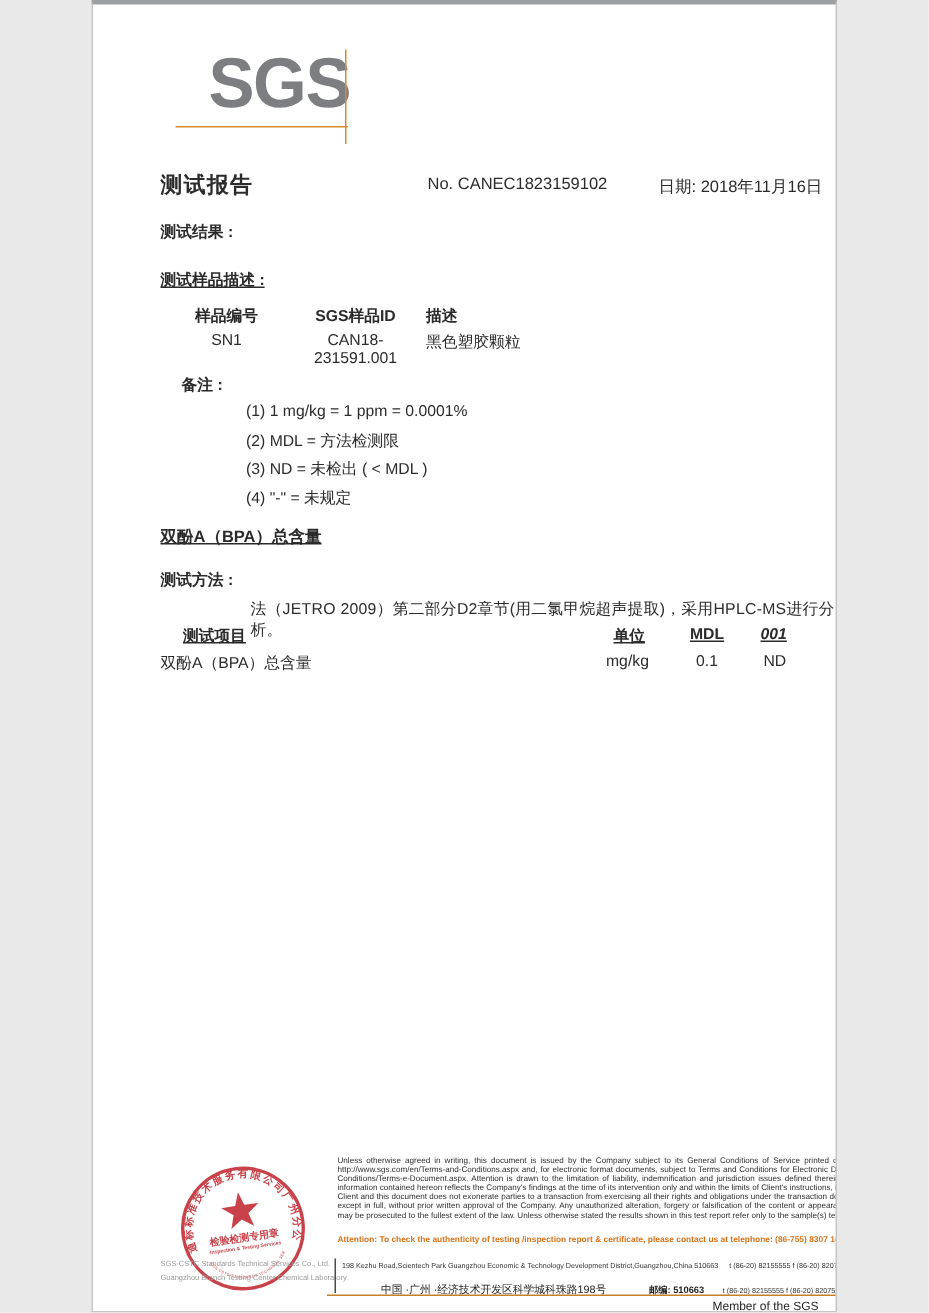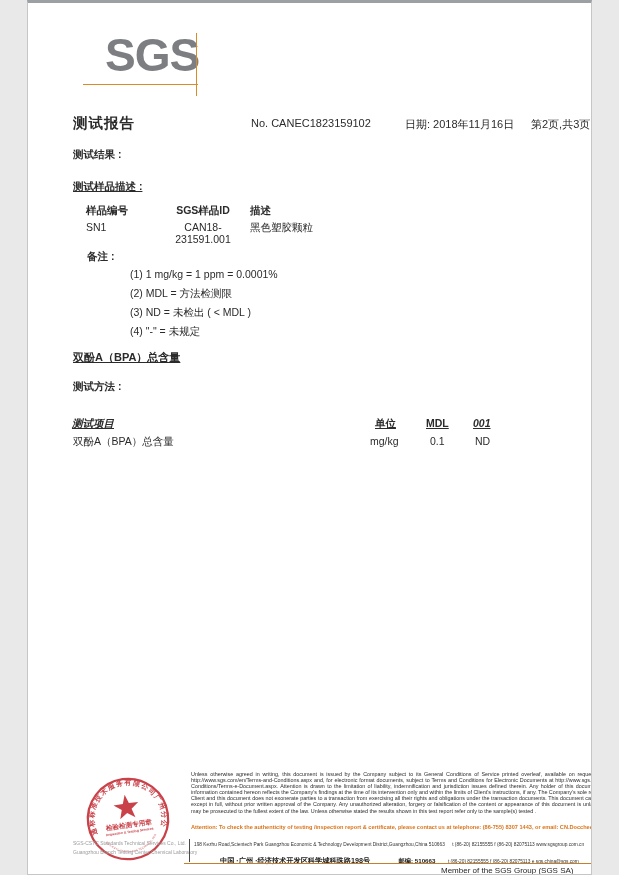--- a/index.html
+++ b/index.html
@@ -1,20 +1,20 @@
 <!DOCTYPE html>
 <html><head>
 <meta charset="utf-8">
 <style>
   * { margin: 0; padding: 0; box-sizing: border-box; }
   html, body { background: #e9e9e9; }
   body { font-family: "Liberation Sans", "DejaVu Sans", sans-serif; }
   .page {
     position: relative;
-    width: 565px; height: 875px;
+    width: 497px; height: 875px;
     margin: 0 auto;
     background: #ffffff;
     border: 1px solid #c6c6c6;
     border-top: 3px solid #9da0a3;
     overflow: hidden;
     color: #2b2b2b;
   }
   .abs { position: absolute; }
 
   
@@ -33,34 +33,34 @@
   .report-no { left: 207px; top: 114px; font-size: 11px; margin-left: 16px; }
   .report-date { left: 377px; top: 114px; font-size: 11px; }
   .page-indicator { left: 503px; top: 114px; font-size: 11px; }
 
   .results-label { left: 45px; top: 145px; font-size: 10.5px; font-weight: bold; }
 
   .sample-heading { left: 45px; top: 177px; font-size: 10.5px; font-weight: bold; text-decoration: underline; }
 
   .s-col-head { font-size: 10.5px; font-weight: bold; top: 201px; }
   .s-col-cell { font-size: 10.5px; top: 218px; }
-  .s-c1 { left: 58px; width: 62px; text-align: left; }
+  .s-c1 { left: 58px; width: 62px; text-align: center; }
   .s-c2 { left: 130px; width: 90px; text-align: center; }
   .s-c3 { left: 222px; text-align: left; }
 
   .notes-heading { left: 59px; top: 247px; font-size: 10.5px; font-weight: bold; }
   .note-line { left: 102px; font-size: 10.5px; }
 
   .bpa-heading { left: 45px; top: 347px; font-size: 11px; font-weight: bold; text-decoration: underline; }
   .method-label { left: 45px; top: 377px; font-size: 10.5px; font-weight: bold; }
   .method-line { left: 105px; font-size: 10.5px; letter-spacing: 0.2px; }
 
   .r-head { top: 414px; font-size: 10.5px; font-weight: bold; text-decoration: underline; }
   .r-cell { top: 432px; font-size: 10.5px; }
-  .r-c1h { left: 44px; font-style: italic; }
+  .r-c1h { left: 60px; }
   .r-c1 { left: 45px; }
   .r-c2 { left: 347px; }
   .r-c2c { left: 342px; }
   .r-c3 { left: 398px; }
   .r-c3c { left: 402px; }
   .r-c4 { left: 445px; font-style: italic; }
   .r-c4c { left: 447px; }
 
   
   .legal-block {
@@ -75,21 +75,21 @@
   }
   .company-block {
     left: 45px; top: 836px; width: 122px;
     font-size: 5px; line-height: 9px;
     color: #9b9b9b; white-space: nowrap;
   }
   .footer-vline { left: 161px; top: 836px; width: 1px; height: 23px; background: #4a4a4a; }
   .addr1 { left: 166px; top: 839px; width: 446px; font-size: 4.8px; color: #333; white-space: nowrap; }
   .addr1 .contact { margin-left: 6px; }
   .addr2 { left: 166px; top: 846px; width: 446px; color: #222; white-space: nowrap; }
-  .addr2 .cn { font-size: 7.2px; font-weight: bold; padding-left: 26px; }
+  .addr2 .cn { font-size: 7.2px; font-weight: normal; padding-left: 26px; }
   .addr2 .postal { font-size: 6.2px; font-weight: bold; margin-left: 24px; }
   .addr2 .contact { font-size: 4.8px; margin-left: 8px; font-weight: normal; color: #333; }
   .footer-hline { left: 156px; top: 860px; width: 409px; height: 1px; background: #c87f2a; }
   .member-line { left: 413px; top: 863px; font-size: 8px; color: #1e1e1e; }
 
   
   .stamp {
     left: 52px; top: 768px; width: 96px; height: 96px;
     transform: rotate(-8deg);
     opacity: 0.92;
@@ -120,20 +120,21 @@
   <div class="abs s-col-cell s-c3">黑色塑胶颗粒</div>
 
   <div class="abs notes-heading">备注 :</div>
   <div class="abs note-line" style="top:265px">(1) 1 mg/kg = 1 ppm = 0.0001%</div>
   <div class="abs note-line" style="top:284px">(2) MDL = 方法检测限</div>
   <div class="abs note-line" style="top:303px">(3) ND = 未检出 ( &lt; MDL )</div>
   <div class="abs note-line" style="top:322px">(4) "-" = 未规定</div>
 
   <div class="abs bpa-heading">双酚A（BPA）总含量</div>
   <div class="abs method-label">测试方法 :</div>
+  <div class="abs method-line" style="top:396px">法（JETRO 2009）第二部分D2章节(用二氯甲烷超声提取)，采用HPLC-MS进行分析。</div>
 
   <div class="abs r-head r-c1h">测试项目</div>
   <div class="abs r-head r-c2">单位</div>
   <div class="abs r-head r-c3">MDL</div>
   <div class="abs r-head r-c4">001</div>
   <div class="abs r-cell r-c1">双酚A（BPA）总含量</div>
   <div class="abs r-cell r-c2c">mg/kg</div>
   <div class="abs r-cell r-c3c">0.1</div>
   <div class="abs r-cell r-c4c">ND</div>
 

